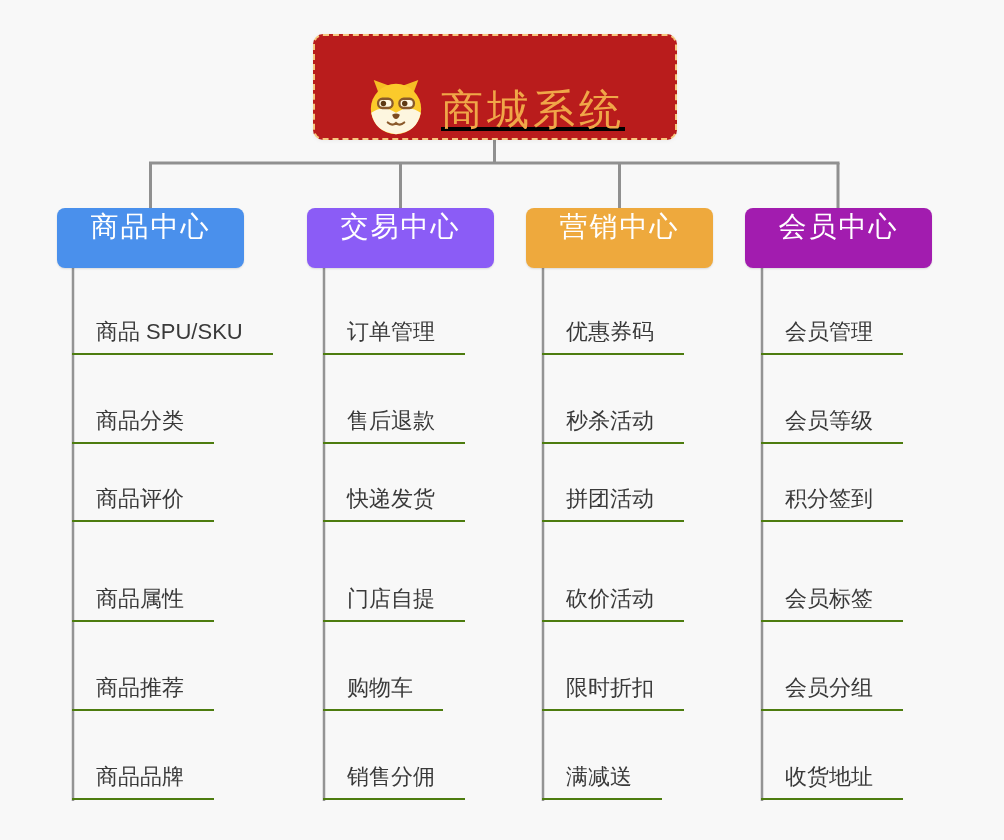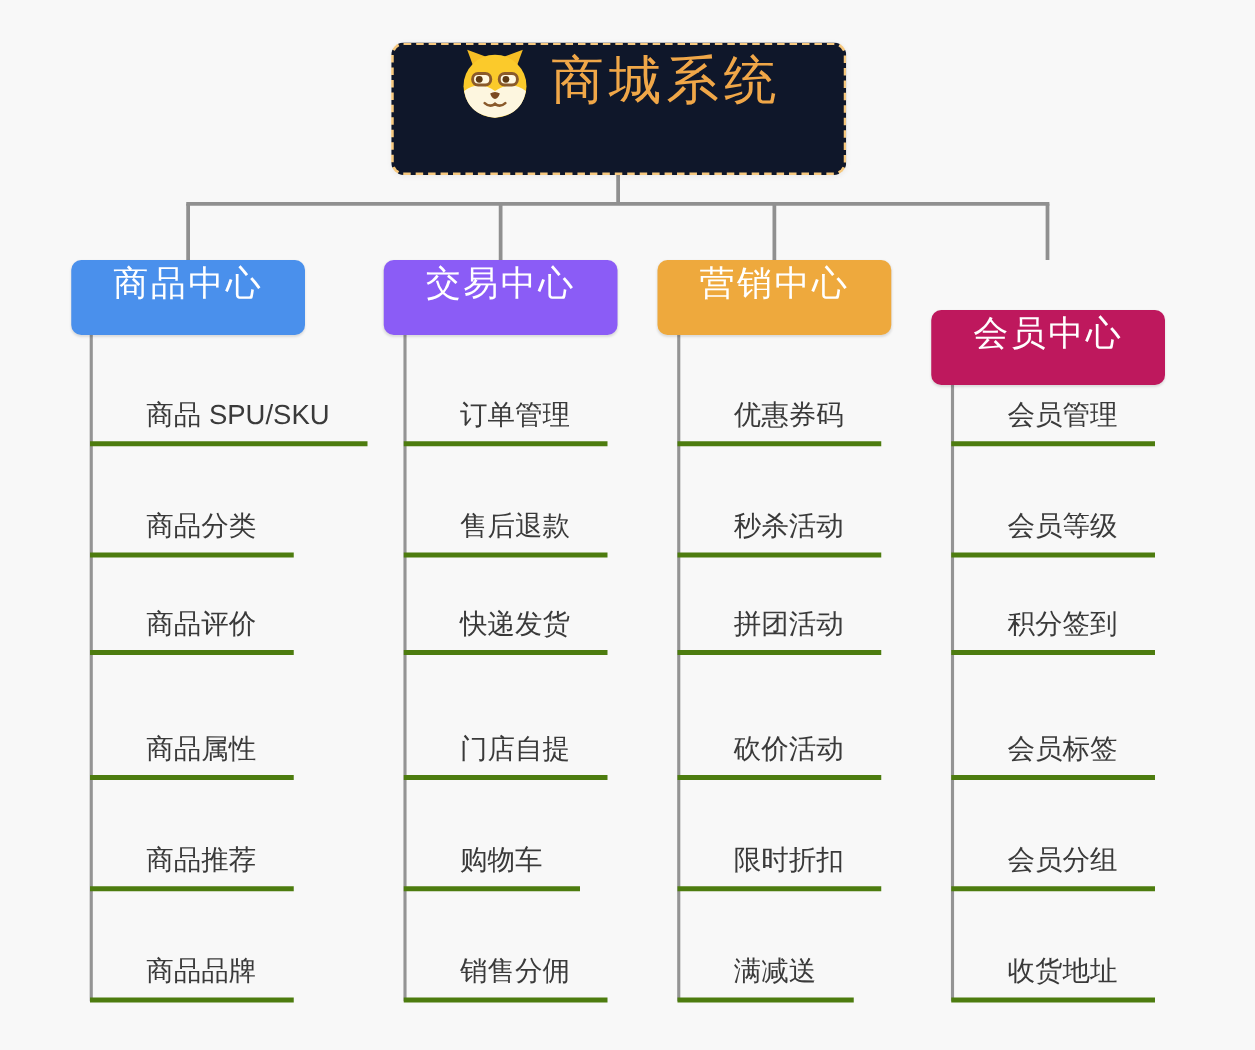--- a/index.html
+++ b/index.html
@@ -8,45 +8,46 @@
     background:#F8F8F8;
     font-family:"Liberation Sans","DejaVu Sans",sans-serif;
     overflow:hidden;
   }
   .canvas{position:relative;width:1004px;height:840px;}
   .connectors{position:absolute;left:0;top:0;pointer-events:none;}
 
   
   .root{
     position:absolute;left:313px;top:34px;width:364px;height:106px;
-    background:#0f172a;border:2px dashed #F6C87E;border-radius:10px;
+    background:#b91c1c;border:2px dashed #F6C87E;border-radius:10px;
     box-sizing:border-box;
-    display:flex;align-items:flex-start;justify-content:center;gap:14px;
+    display:flex;align-items:flex-end;justify-content:center;gap:14px;
     box-shadow:0 1px 4px rgba(0,0,0,0.05);
+    text-decoration:underline;
   }
   .root-title{
     font-size:42px;color:#F0A748;letter-spacing:4px;font-weight:500;white-space:nowrap;
   }
   .dog{width:62px;height:62px;display:inline-flex;}
 
   
   .branch{
     position:absolute;top:208px;width:187px;height:60px;border-radius:8px;
     display:flex;align-items:flex-start;justify-content:center;
     color:#FFFFFF;font-size:28px;letter-spacing:2px;white-space:nowrap;
     box-shadow:0 1px 2px rgba(0,0,0,0.12);
   }
   .b0{left:57px}.b1{left:307px}.b2{left:526px}.b3{left:745px}
 
   
   .leaf{
     position:absolute;height:46px;box-sizing:content-box;
-    border-bottom:4px solid #4d7c0f;
+    border-bottom:2px solid #4d7c0f;
     display:flex;align-items:flex-end;
-    padding:0 30px 6px 45px;
+    padding:0 30px 6px 24px;
     font-size:22px;color:#3A3A3A;white-space:nowrap;
   }
   .c0{left:72px}.c1{left:323px}.c2{left:542px}.c3{left:761px}
   .r0{top:301px}.r1{top:390px}.r2{top:468px}.r3{top:568px}.r4{top:657px}.r5{top:746px}
 </style>
 </head>
 <body>
 
 <div class="canvas">
 
@@ -87,21 +88,21 @@
 
   <div class="branch b0" style="background: rgb(74, 144, 236);">
     <span>商品中心</span>
   </div>
   <div class="branch b1" style="background: #8b5cf6;">
     <span>交易中心</span>
   </div>
   <div class="branch b2" style="background: rgb(238, 169, 61);">
     <span>营销中心</span>
   </div>
-  <div class="branch b3" style="background: #be185d; margin-top: 40px;">
+  <div class="branch b3" style="background: #a21caf;">
     <span>会员中心</span>
   </div>
 
   <div class="leaf c0 r0">商品 SPU/SKU</div>
   <div class="leaf c0 r1">商品分类</div>
   <div class="leaf c0 r2">商品评价</div>
   <div class="leaf c0 r3">商品属性</div>
   <div class="leaf c0 r4">商品推荐</div>
   <div class="leaf c0 r5">商品品牌</div>
 

